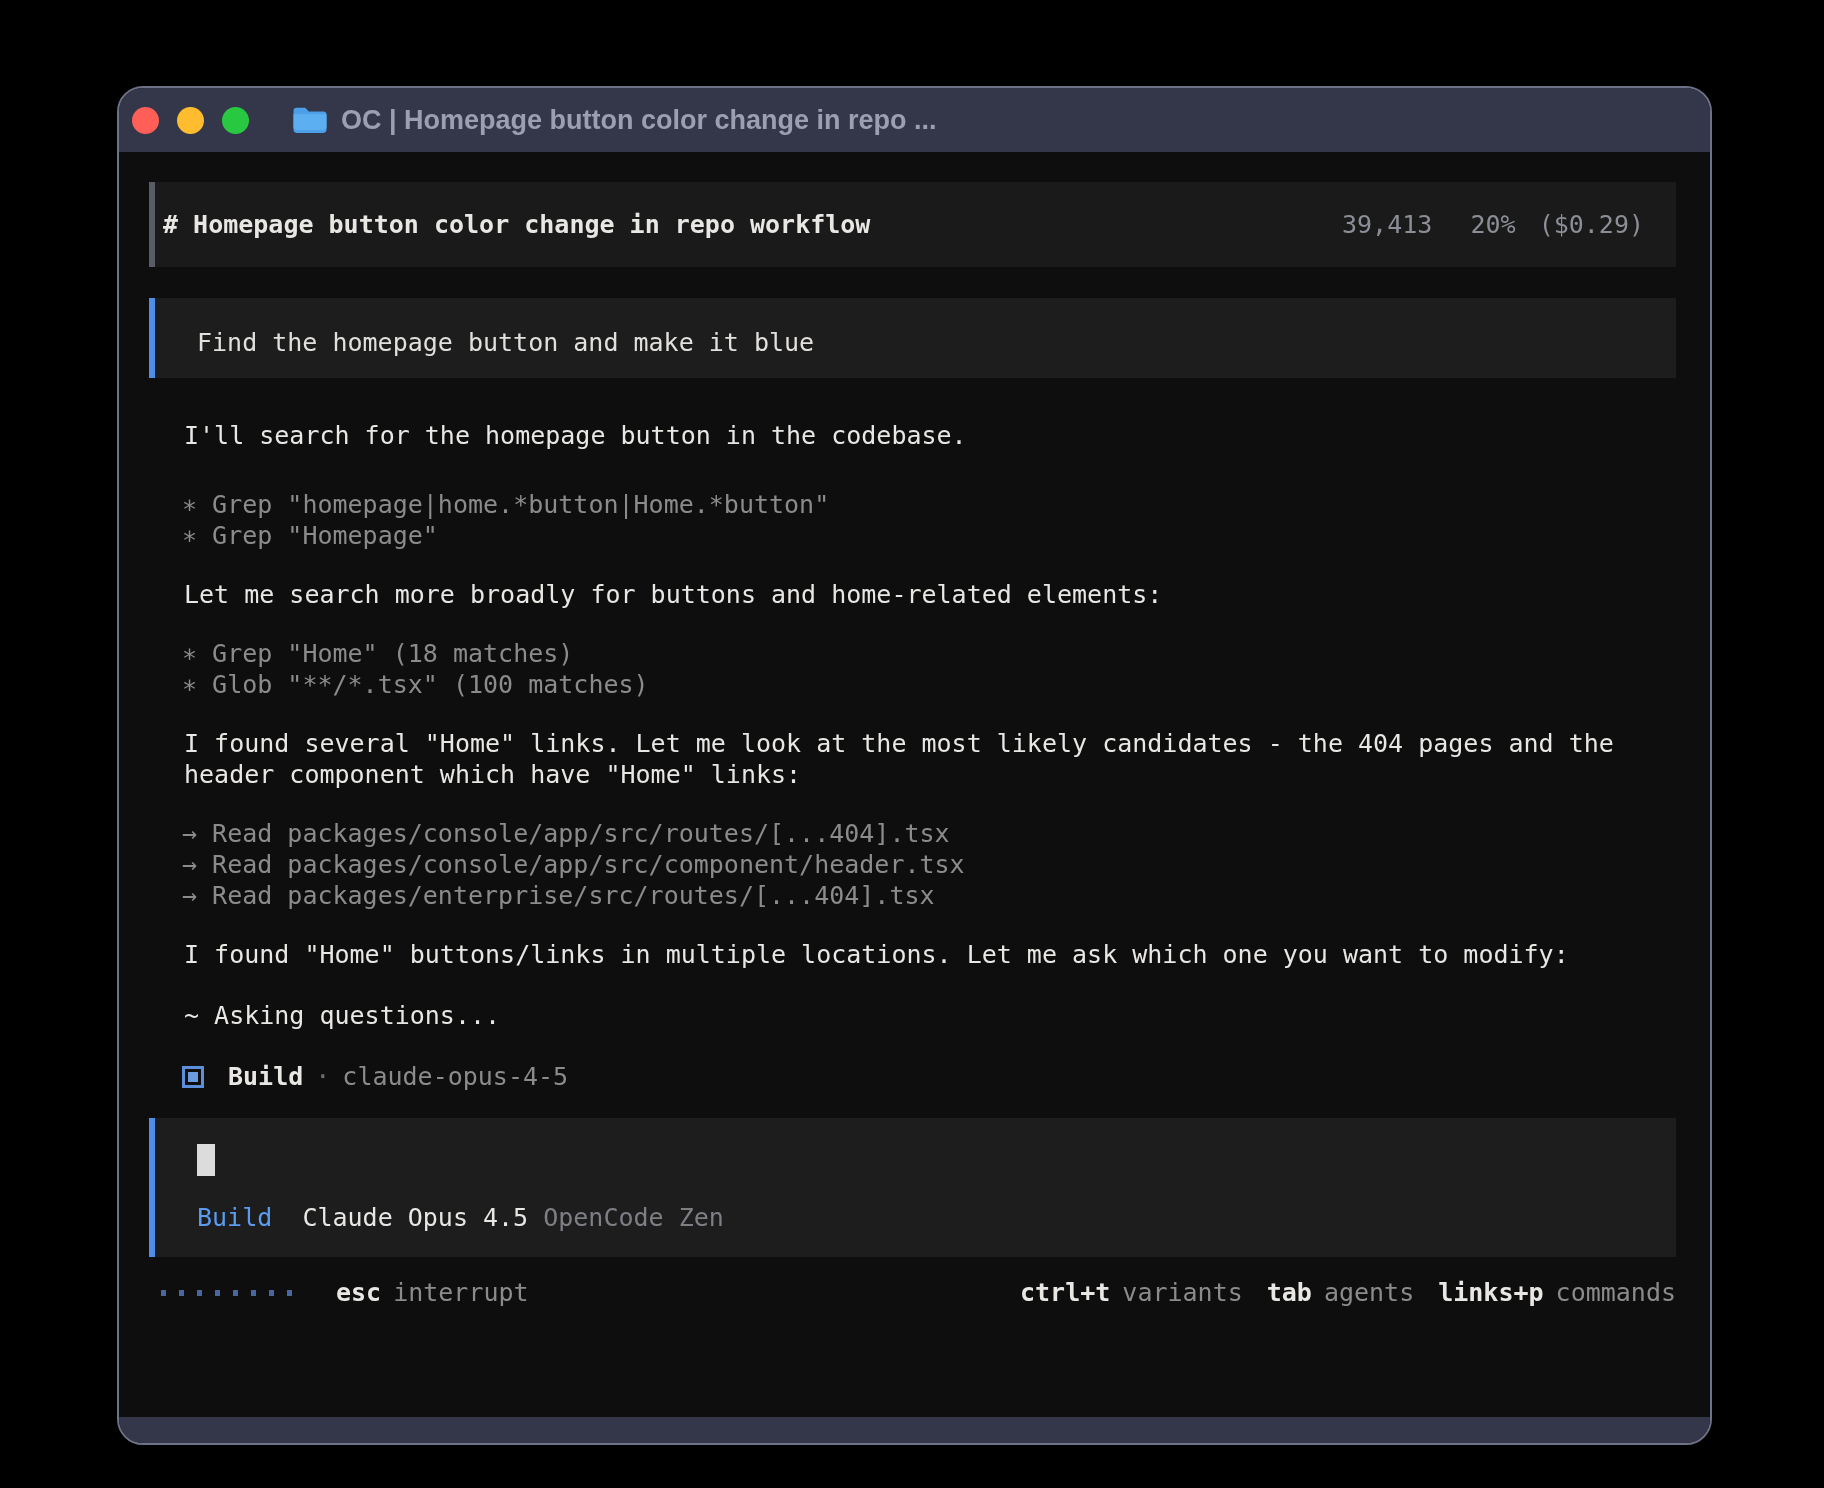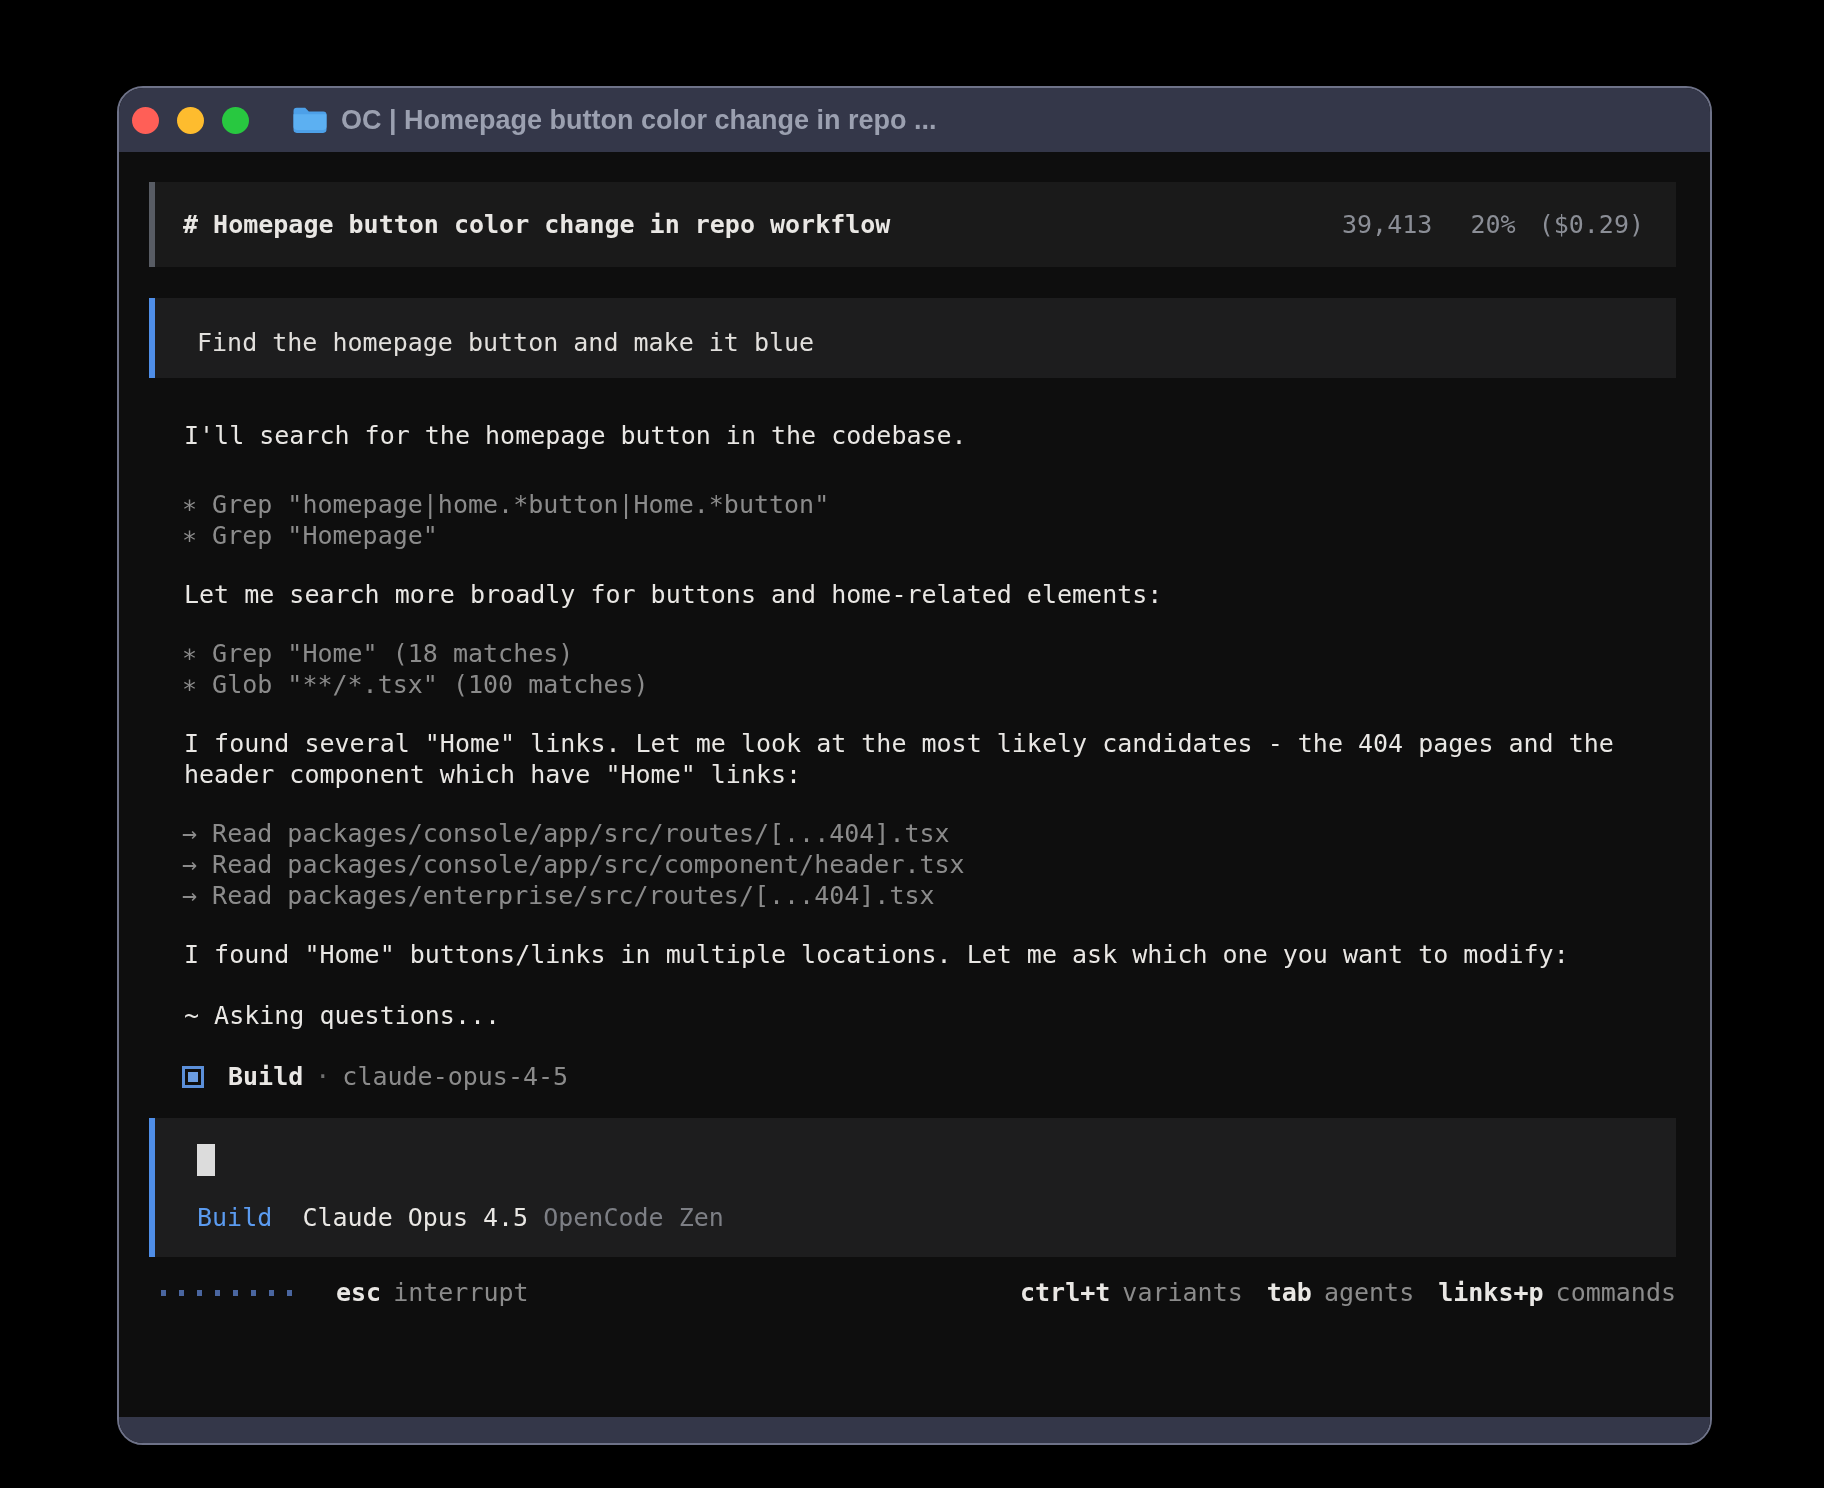--- a/index.html
+++ b/index.html
@@ -38,21 +38,21 @@
     flex: 1 1 auto; background: var(--content-bg, #0e0e0e);
     color: var(--text-bright, #e9e7e4);
     font-size: 25px; line-height: 31px;
     overflow: hidden;
   }
 
   .session-header {
     margin: 30px 34px 0 30px;
     background: var(--block-bg, #1a1a1a);
     border-left: 6px solid #585c64;
-    padding: 27px 32px 27px 28px;
+    padding: 27px 32px 27px 8px;
     display: flex; justify-content: space-between; align-items: flex-end;
   }
   .session-header .title { font-weight: bold; color: var(--text-bright, #e9e7e4); }
   .session-stats { color: #8b8e96; display: flex; gap: 4px; white-space: pre; }
 
   .user-message {
     margin: 31px 34px 0 30px;
     background: var(--quote-bg, #1d1d1e);
     border-left: 6px solid var(--accent-blue, #4f8ee8);
     padding: 29px 30px 20px 42px;

